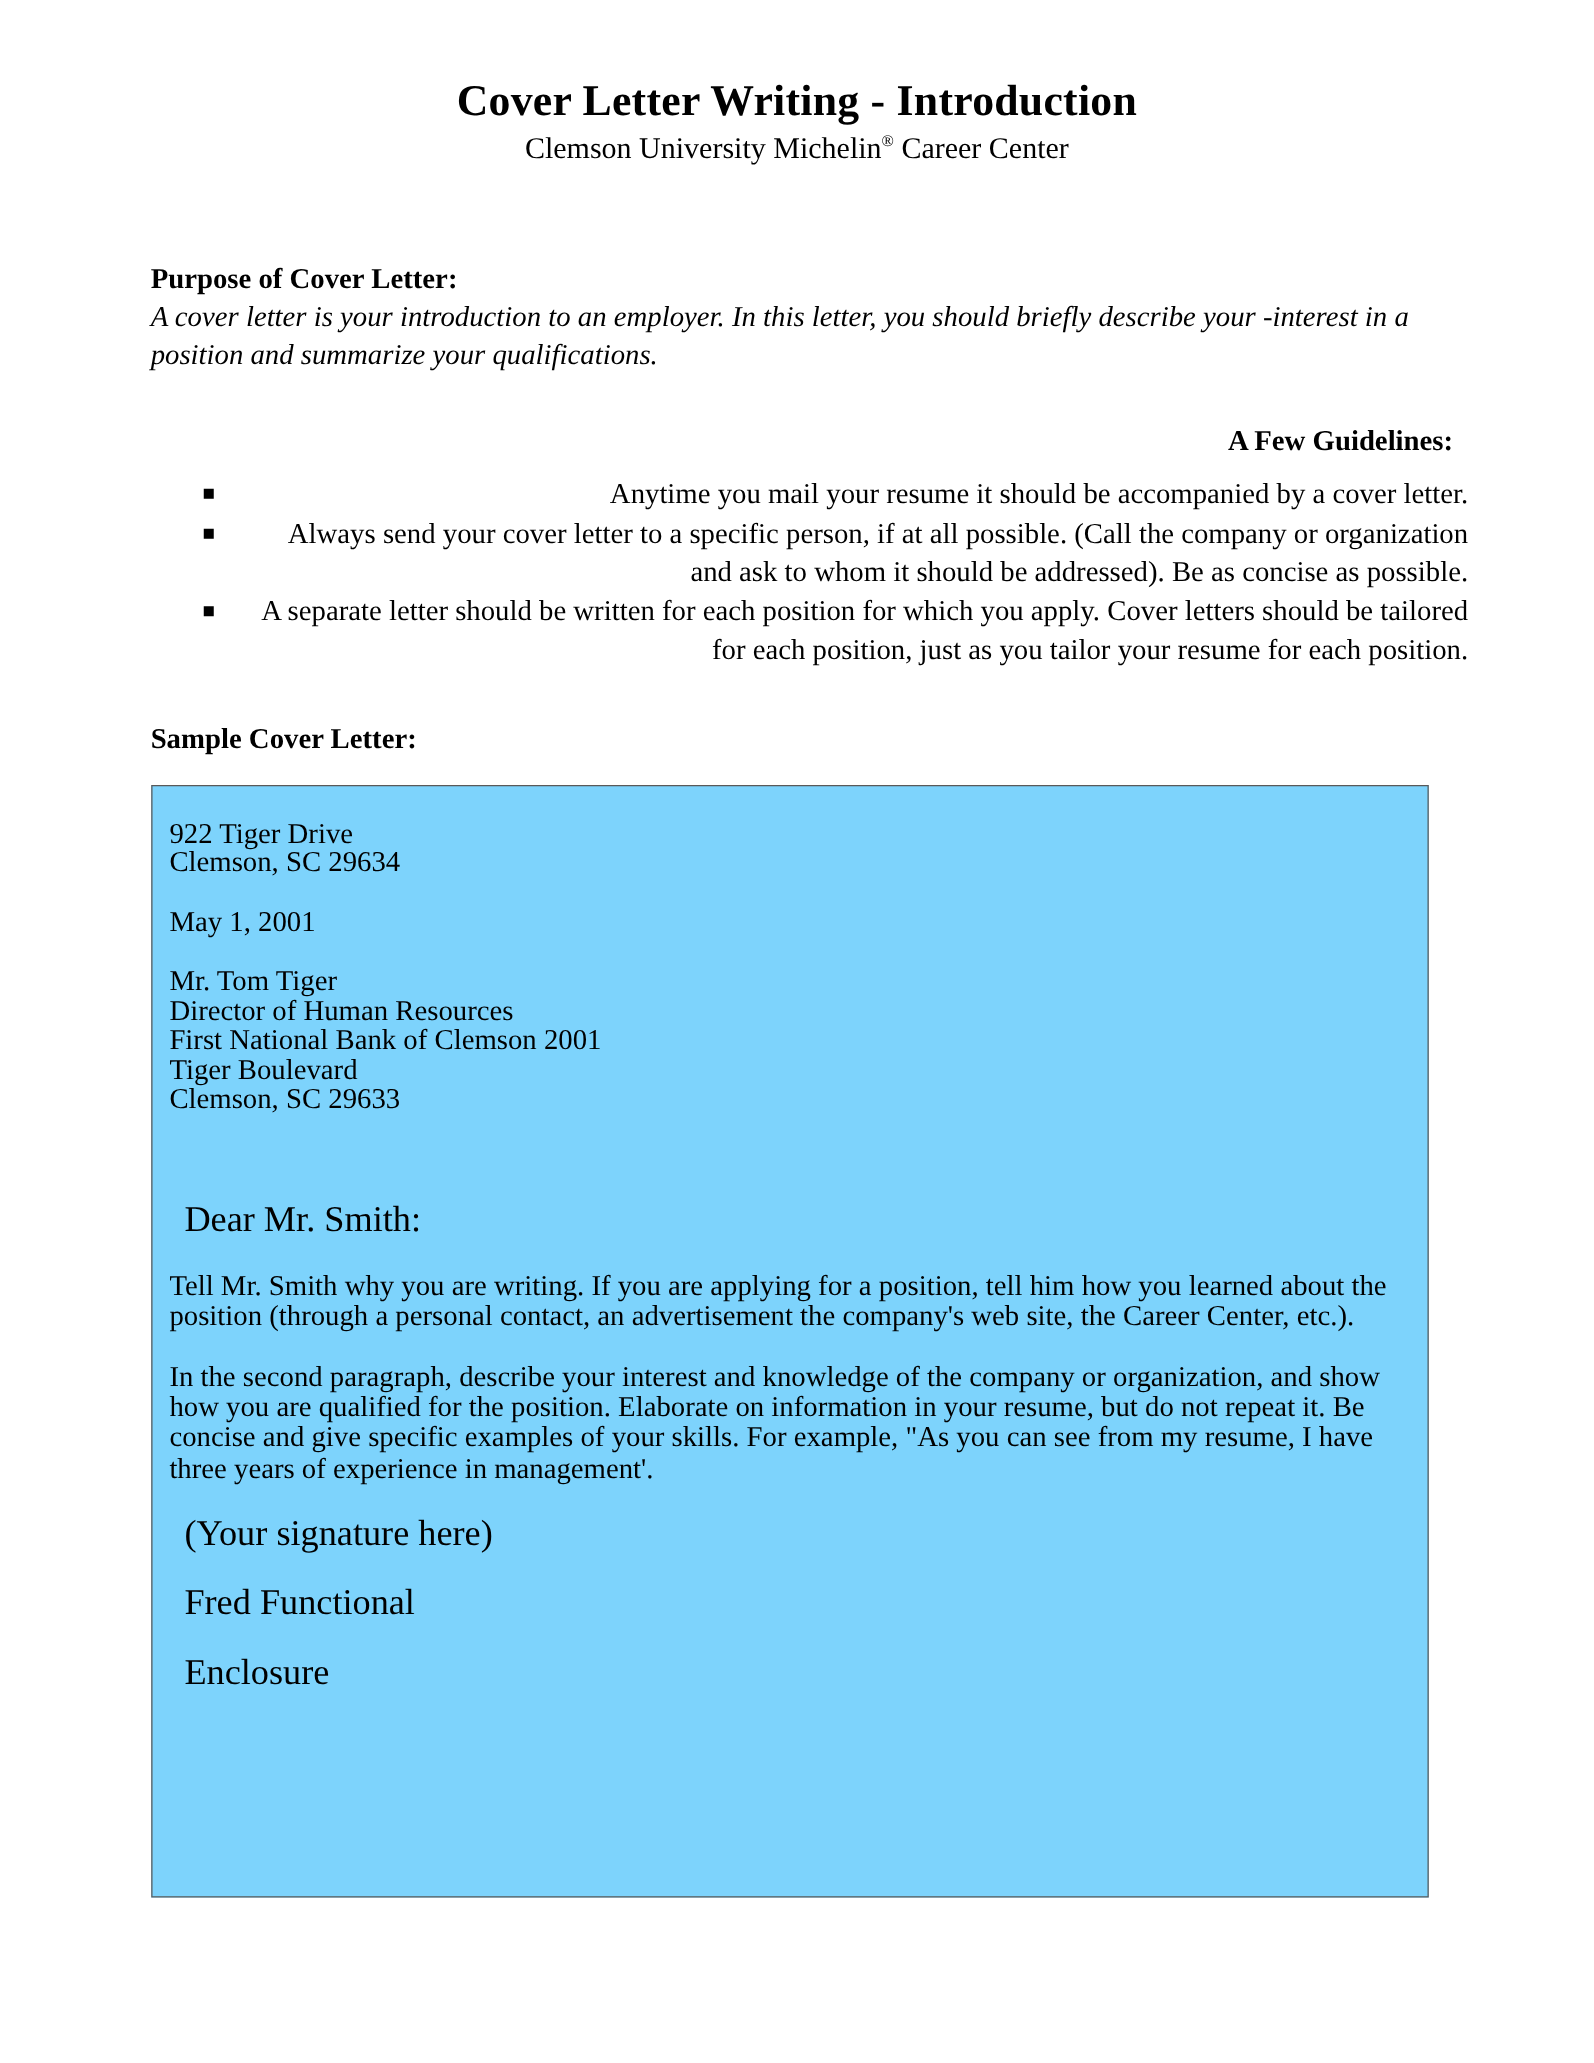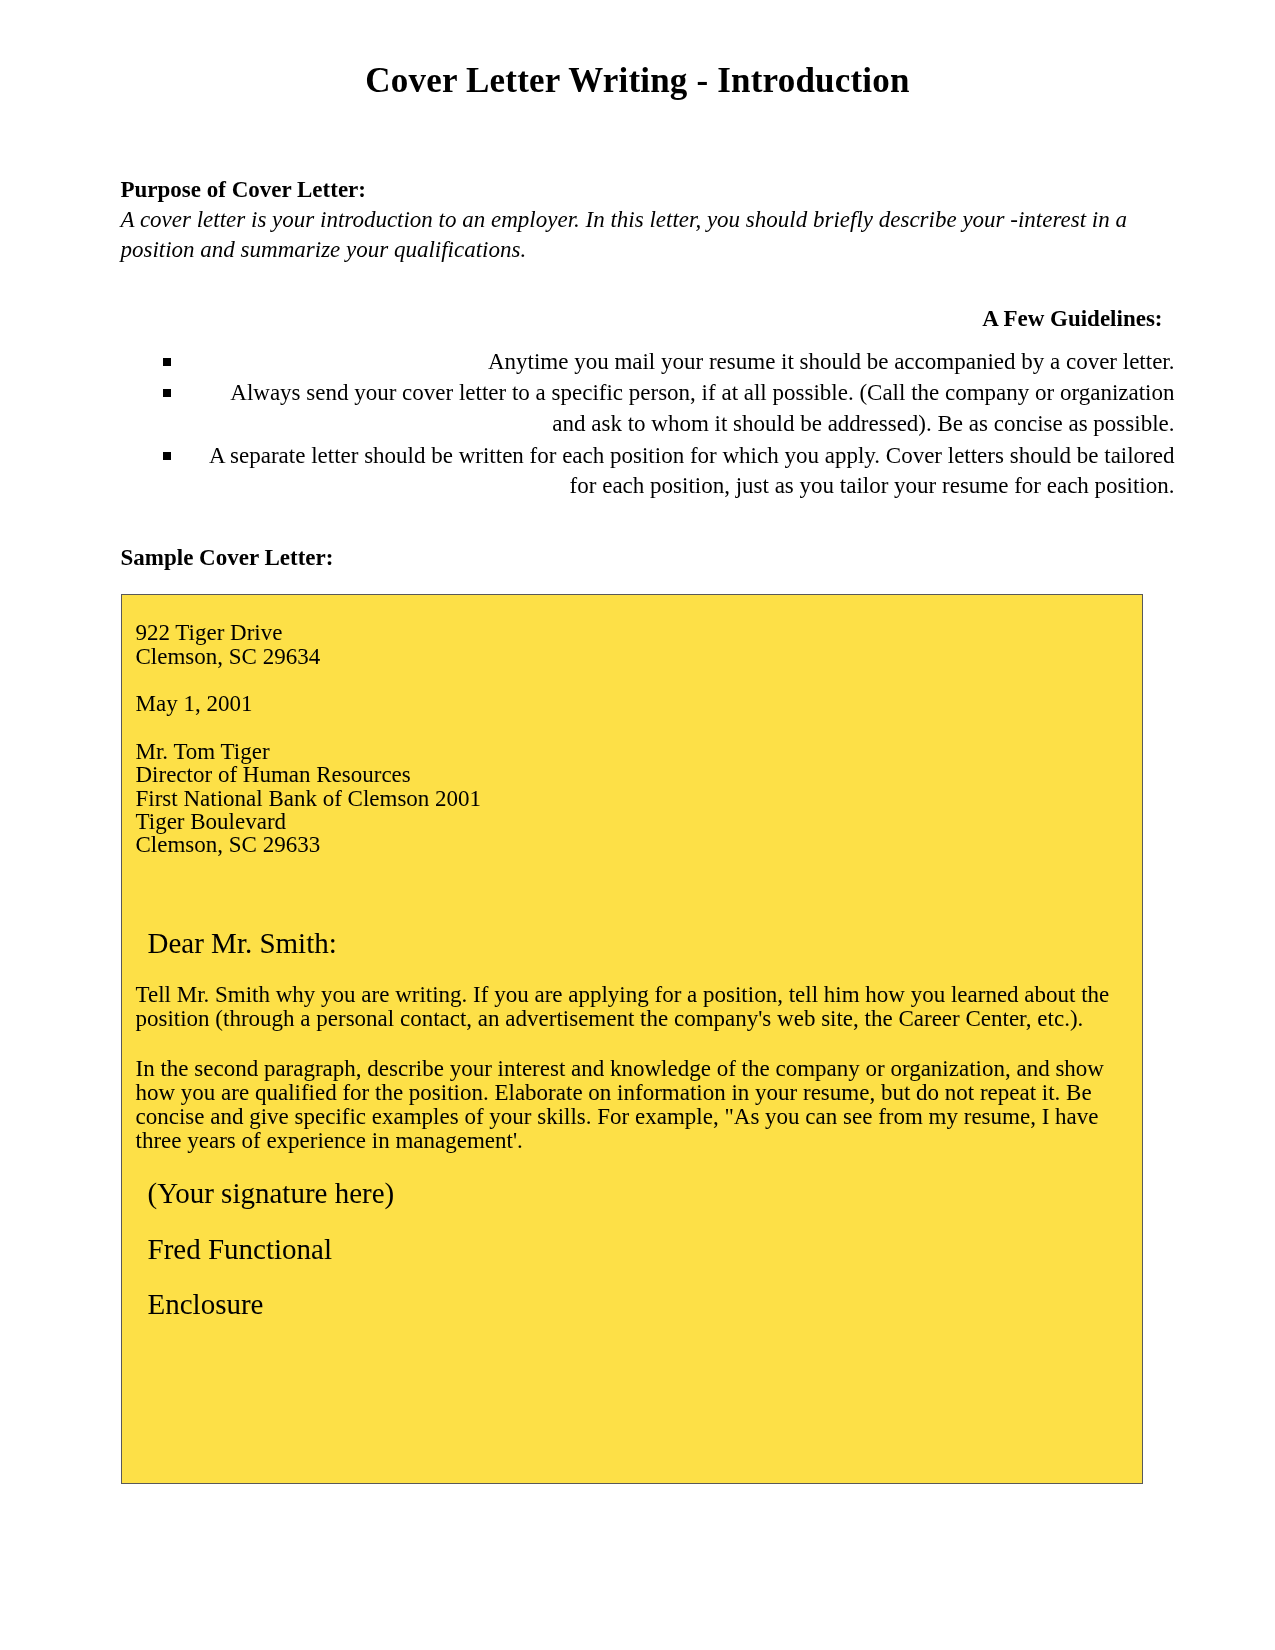--- a/index.html
+++ b/index.html
@@ -97,21 +97,21 @@
   .sample-block {
     margin-top: 42px;
   }
 
   
   .letter-box {
     margin: 23px 0 0 0;
     width: 1022px;
     border: 1px solid #595959;
     box-sizing: border-box;
-    background: #fde047;
+    background: #7dd3fc;
     padding: 26px 26px 26px 14px;
     min-height: 890px;
   }
   .letter-box .lgroup {
     font-size: 23px;
     line-height: 1.02;
   }
   .letter-box .lgroup > div {
     white-space: nowrap;
   }
@@ -133,20 +133,23 @@
     margin-left: 12px;
   }
 </style>
 </head>
 <body>
 
 <div class="page">
 
   <div class="doc-header">
     <div class="doc-title">Cover Letter Writing - Introduction</div>
+    <div class="doc-subtitle">
+      <span>Clemson University Michelin</span><sup>®</sup><span> Career Center</span>
+    </div>
   </div>
 
   <div class="content">
 
     <div class="purpose-block">
       <div class="section-heading">Purpose of Cover Letter:</div>
       <div class="purpose-text">A cover letter is your introduction to an employer. In this letter, you should briefly describe your -interest in a position and summarize your qualifications.</div>
     </div>
 
     <div class="guidelines-block">

